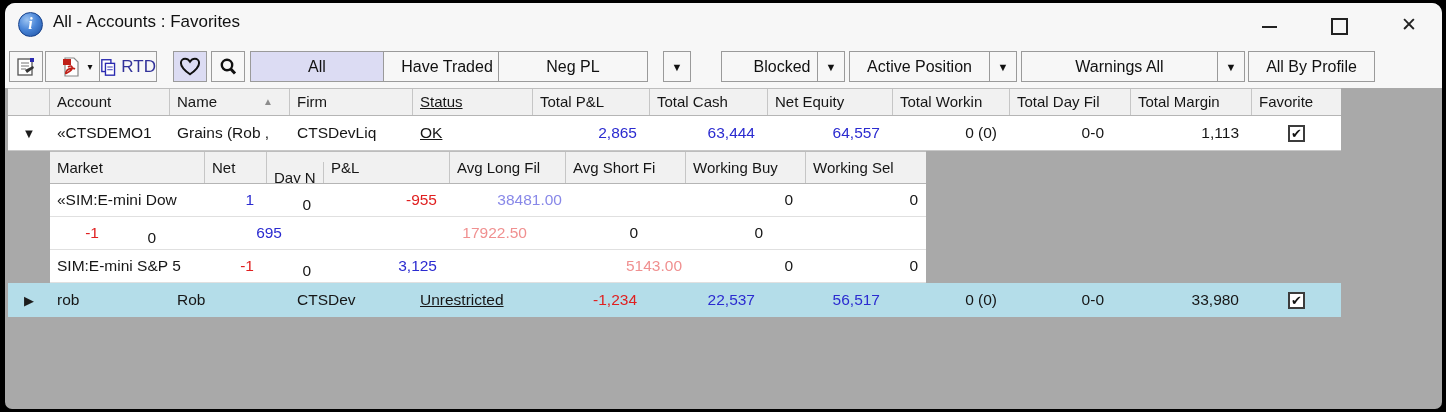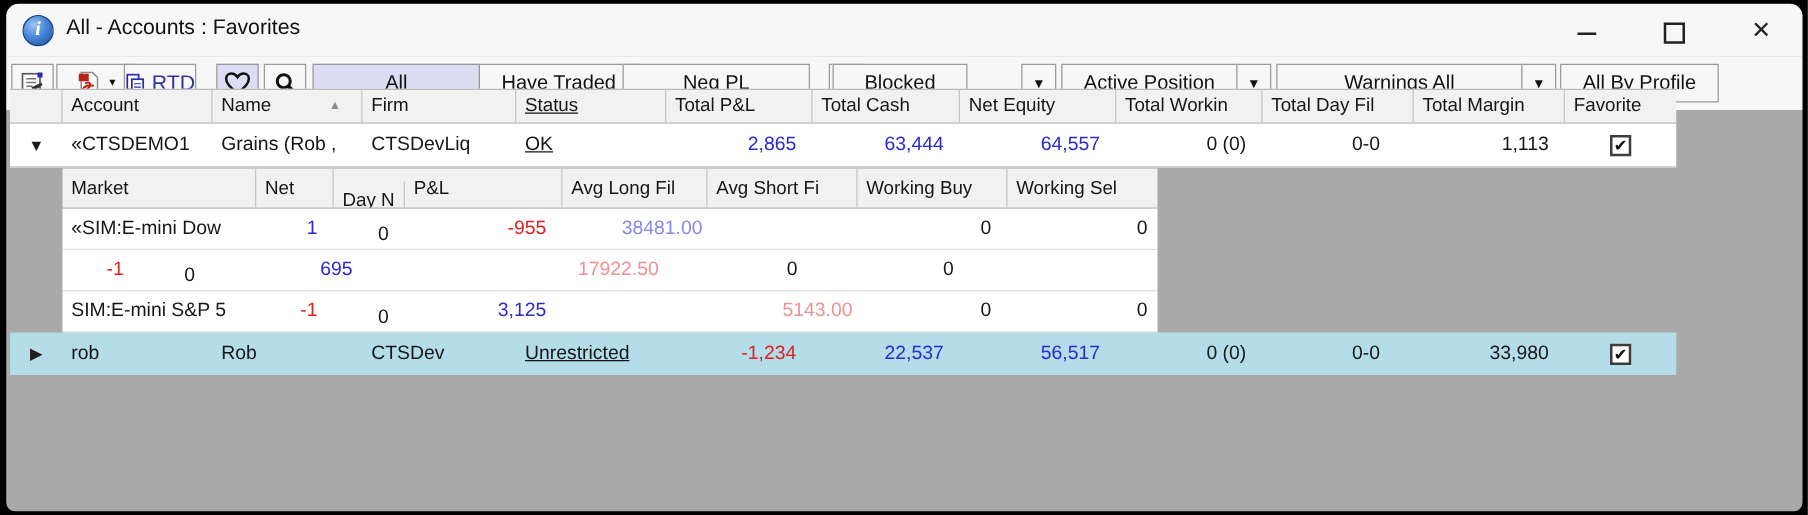--- a/index.html
+++ b/index.html
@@ -23,21 +23,21 @@
   .toolbar{position:absolute;left:0;top:42px;width:100%;height:43px;background:#f7f7f7;}
   .tbtn{position:absolute;top:6px;height:31px;box-sizing:border-box;border:1px solid #9a9a9a;
     background:#f7f7f7;display:flex;align-items:center;justify-content:center;font-size:16px;color:#111;}
   .tbtn.active{background:var(--filter-active,#dcdcf3);}
   .filter-label{white-space:nowrap;overflow:hidden;}
   .arrowseg{font-size:11px;color:#111;}
   .icon-svg{display:block;}
   .rtd-label{color:#32329a;font-size:17px;margin-left:5px;}
   .pdf-arrow{font-size:10px;color:#111;margin-left:6px;}
   
-  .table-area{position:absolute;left:3px;top:68px;width:1333px;}
+  .table-area{position:absolute;left:3px;top:85px;width:1333px;}
   .hrow{display:flex;height:28px;background:#f1f1f1;border-top:1px solid #bdbdbd;
     border-bottom:1px solid #b5b5b5;box-sizing:border-box;}
   .hcell{box-sizing:border-box;border-right:1px solid #c6c6c6;font-size:15px;color:#161616;
     line-height:26px;padding:0 0 0 7px;white-space:nowrap;overflow:hidden;position:relative;}
   .drow{display:flex;background:#fff;box-sizing:border-box;}
   .row-main{height:35px;border-bottom:1px solid #c8c8c8;}
   .row-selected{height:34px;background:var(--selection,#b4dde9);}
   .dcell{box-sizing:border-box;font-size:15.5px;color:#161616;white-space:nowrap;overflow:hidden;
     display:flex;align-items:center;padding:0 0 0 7px;}
   .dcell.num{justify-content:flex-end;padding:0 13px 0 0;}
@@ -122,21 +122,21 @@
     </div>
     <div class="tbtn" style="left:378px;width:128px;">
       <span class="filter-label">Have Traded</span>
     </div>
     <div class="tbtn" style="left:493px;width:150px;">
       <span class="filter-label">Neg PL</span>
     </div>
     <div class="tbtn" style="left:658px;width:28px;">
       <span class="arrowseg">▼</span>
     </div>
-    <div class="tbtn" style="left:661px;width:108px;">
+    <div class="tbtn" style="left:716px;width:122px;">
       <span class="filter-label">Blocked</span>
     </div>
     <div class="tbtn" style="left:812px;width:28px;">
       <span class="arrowseg">▼</span>
     </div>
     <div class="tbtn" style="left:844px;width:141px;">
       <span class="filter-label">Active Position</span>
     </div>
     <div class="tbtn" style="left:984px;width:28px;">
       <span class="arrowseg">▼</span>

